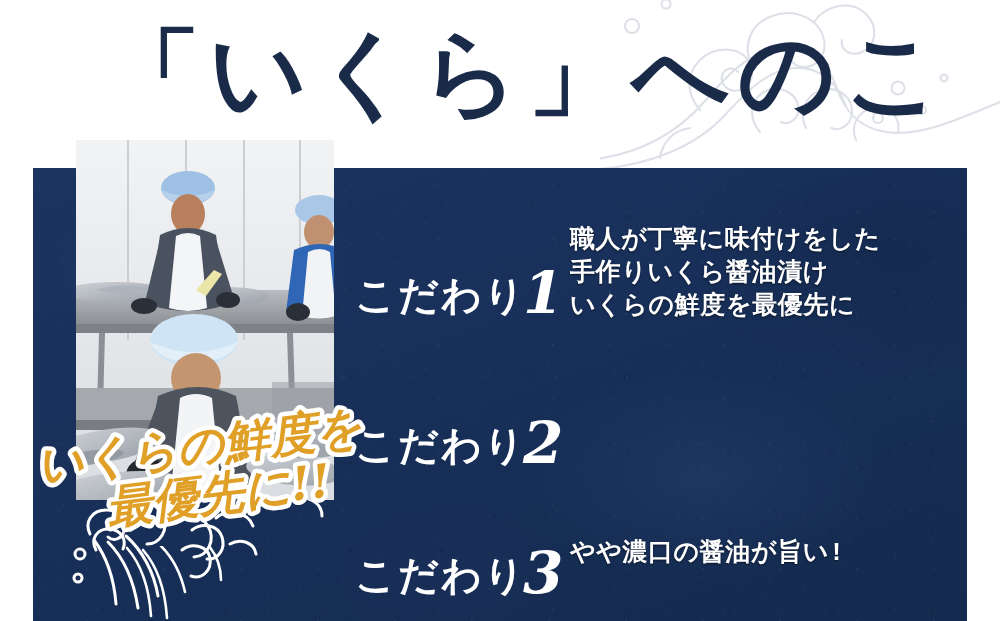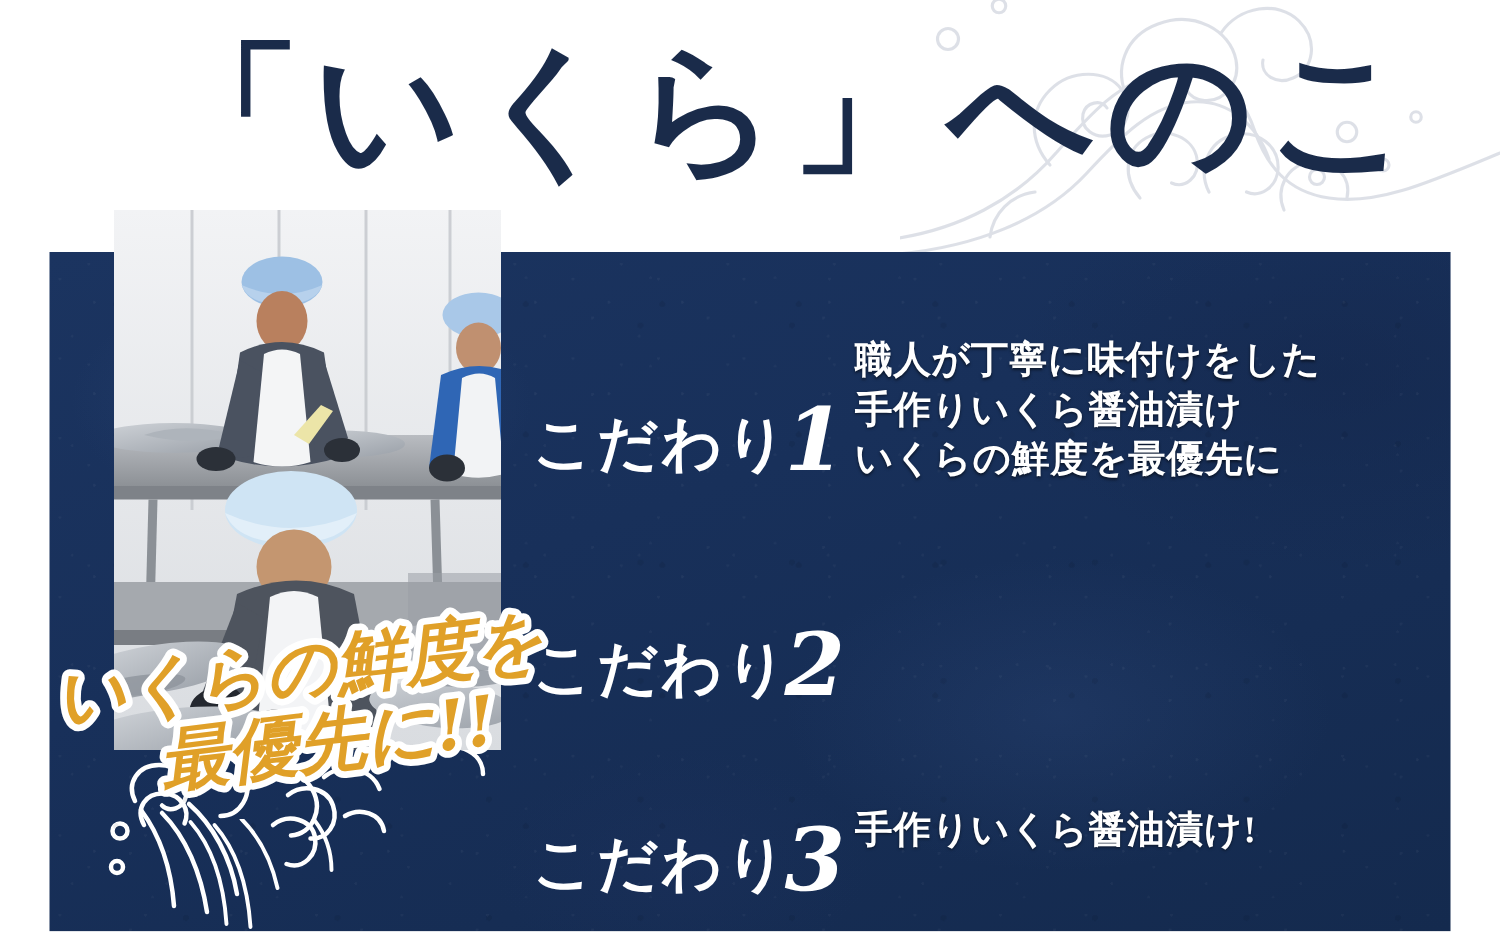--- a/index.html
+++ b/index.html
@@ -81,21 +81,21 @@
   }
   .point-label{
     width:215px;
     flex:0 0 215px;
     height:70px;
     margin-top:39px;
   }
   .point-label svg{width:100%;height:100%;display:block;}
   .point-body{
     color:#ffffff;
-    font-family:Liberation Serif, serif;
+    font-family:Liberation Mono, monospace;
     font-weight:700;
     font-size:25px;
     line-height:1.33;
     letter-spacing:.6px;
     text-shadow:0 1px 2px rgba(0,0,0,.55);
     white-space:pre-line;
   }
   #point-1{left:355px;top:212px;}
   #point-2{left:355px;top:362px;}
   #point-3{left:355px;top:492px;}
@@ -292,21 +292,21 @@
     </div>
   </div>
 
   <div class="point" id="point-3">
     <div class="point-label">
       <svg viewBox="0 0 215 84" xmlns="http://www.w3.org/2000/svg">
         <text x="0" y="58" font-family="'DejaVu Serif','Liberation Serif',serif" font-size="40" font-weight="700" fill="#ffffff" letter-spacing="2">こだわり</text>
         <text x="168" y="62" font-family="'DejaVu Serif','Liberation Serif',serif" font-size="58" font-weight="700" fill="#ffffff" font-style="italic">3</text>
       </svg>
     </div>
-    <div class="point-body">手作りいくら醤油漬け!</div>
+    <div class="point-body">やや濃口の醤油が旨い!</div>
   </div>
 
   <div id="catchcopy">
     <svg viewBox="0 0 340 110" xmlns="http://www.w3.org/2000/svg">
       <g font-family="'DejaVu Serif','Liberation Serif',serif" font-weight="700" font-size="46" fill="#e0a028" stroke="#ffffff" stroke-width="9" paint-order="stroke fill" stroke-linejoin="round" font-style="italic">
         <text x="4" y="46">いくらの鮮度を</text>
         <text x="68" y="96">最優先に!!</text>
       </g>
     </svg>
   </div>

